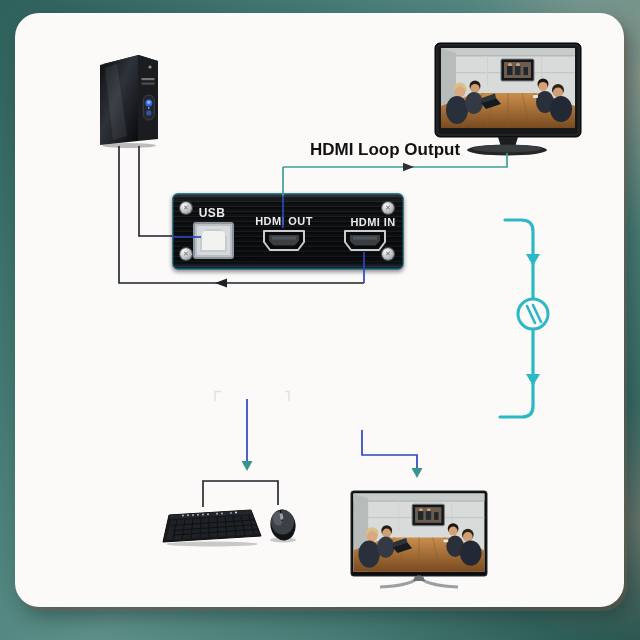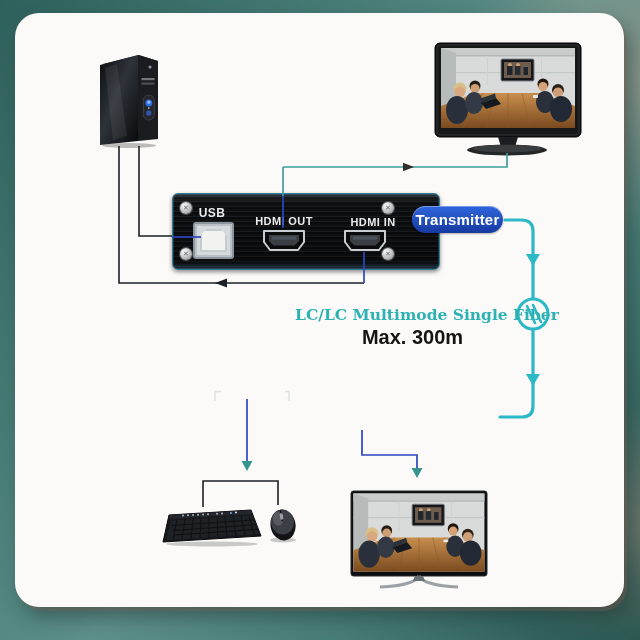--- a/index.html
+++ b/index.html
@@ -10,21 +10,21 @@
       radial-gradient(50% 35% at 101% 82%, rgba(235,170,150,.30), rgba(235,170,150,0) 55%),
       linear-gradient(128deg,#2f615c 0%,#477c76 30%,#5e908a 52%,#477b75 74%,#27554f 100%);}
   .card{position:absolute;left:15px;top:13px;width:609px;height:594px;border-radius:24px;
     background:#fbfaf8;box-shadow:3px 4px 0 rgba(130,95,80,.35),7px 10px 20px rgba(15,40,38,.45);}
   .abs{position:absolute;}
   
   .devbox{position:absolute;width:230px;height:75px;border-radius:6px;border:1px solid #2f7d95;
     background:
       linear-gradient(180deg,rgba(120,180,210,.25) 0,rgba(255,255,255,.06) 5%,rgba(0,0,0,0) 14%,rgba(0,0,0,.25) 90%,rgba(70,120,170,.30) 100%),
       repeating-linear-gradient(180deg,#101113 0 2px,#1c1e22 2px 3px,#0a0b0d 3px 5px);
-    box-shadow:0 2px 4px rgba(0,0,0,.45), inset 0 0 0 1px rgba(90,150,180,.25);padding-left:36px;}
+    box-shadow:0 2px 4px rgba(0,0,0,.45), inset 0 0 0 1px rgba(90,150,180,.25);}
   .screw{position:absolute;width:12px;height:12px;border-radius:50%;
     background:radial-gradient(circle at 35% 30%,#fbfbfb,#bcc0c3 55%,#7e8388);
     box-shadow:0 0 0 1px #4e5357,0 1px 2px rgba(0,0,0,.65);}
   .screw::after{content:"\2715";position:absolute;inset:0;display:flex;align-items:center;
     justify-content:center;font-size:7px;color:#666c72;}
   .portlabel{position:absolute;color:#e9ebec;font-weight:bold;font-size:11px;letter-spacing:.4px;
     white-space:nowrap;transform:translateX(-50%);}
   
   .usbB{position:absolute;background:#d6dadd;border:2px solid #8e969d;border-radius:3px;
     box-shadow:inset 0 0 0 2px #b9bfc4;}
@@ -261,17 +261,15 @@
     <path d="M505,220 H521 Q533,220 533,231 V406 Q533,417 522,417 H500" fill="none" stroke="#2cb8c6" stroke-width="3.2" stroke-linecap="round"></path>
     <polygon points="533,266 526,254 540,254" fill="#2cb8c6"></polygon>
     <polygon points="533,386 526,374 540,374" fill="#2cb8c6"></polygon>
     <g>
       <circle cx="533" cy="314" r="15" fill="#fbfaf8" stroke="#2cb8c6" stroke-width="3"></circle>
       <line x1="527" y1="306" x2="535" y2="323" stroke="#2cb8c6" stroke-width="2.6" stroke-linecap="round"></line>
       <line x1="533" y1="305" x2="541" y2="322" stroke="#2cb8c6" stroke-width="2.6" stroke-linecap="round"></line>
     </g>
   </svg>
 
-  <div class="badge badge-tx">Transmitter</div>
-
-  <div class="abs fiber-label">LC/LC Multimode Single Fiber</div>
-  <div class="abs max-label">Max. 300m</div>
+
+  <div class="abs loop-label">HDMI Loop Output</div>
 </div>
 
 </body></html>

